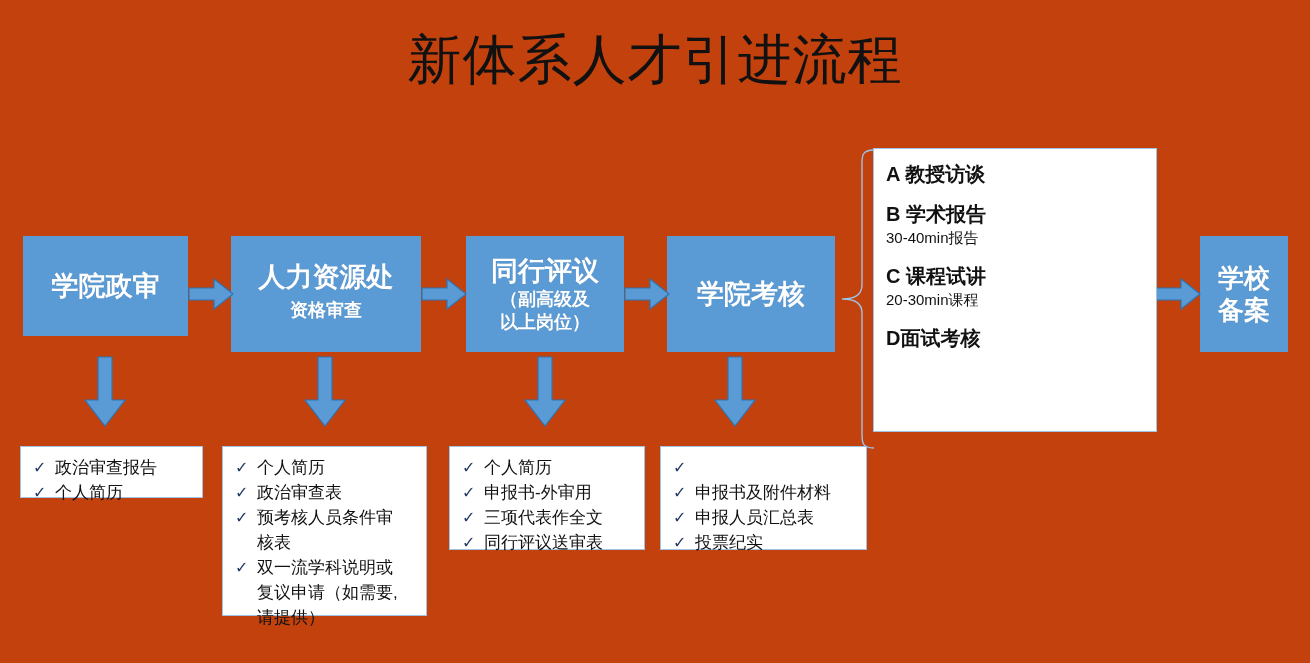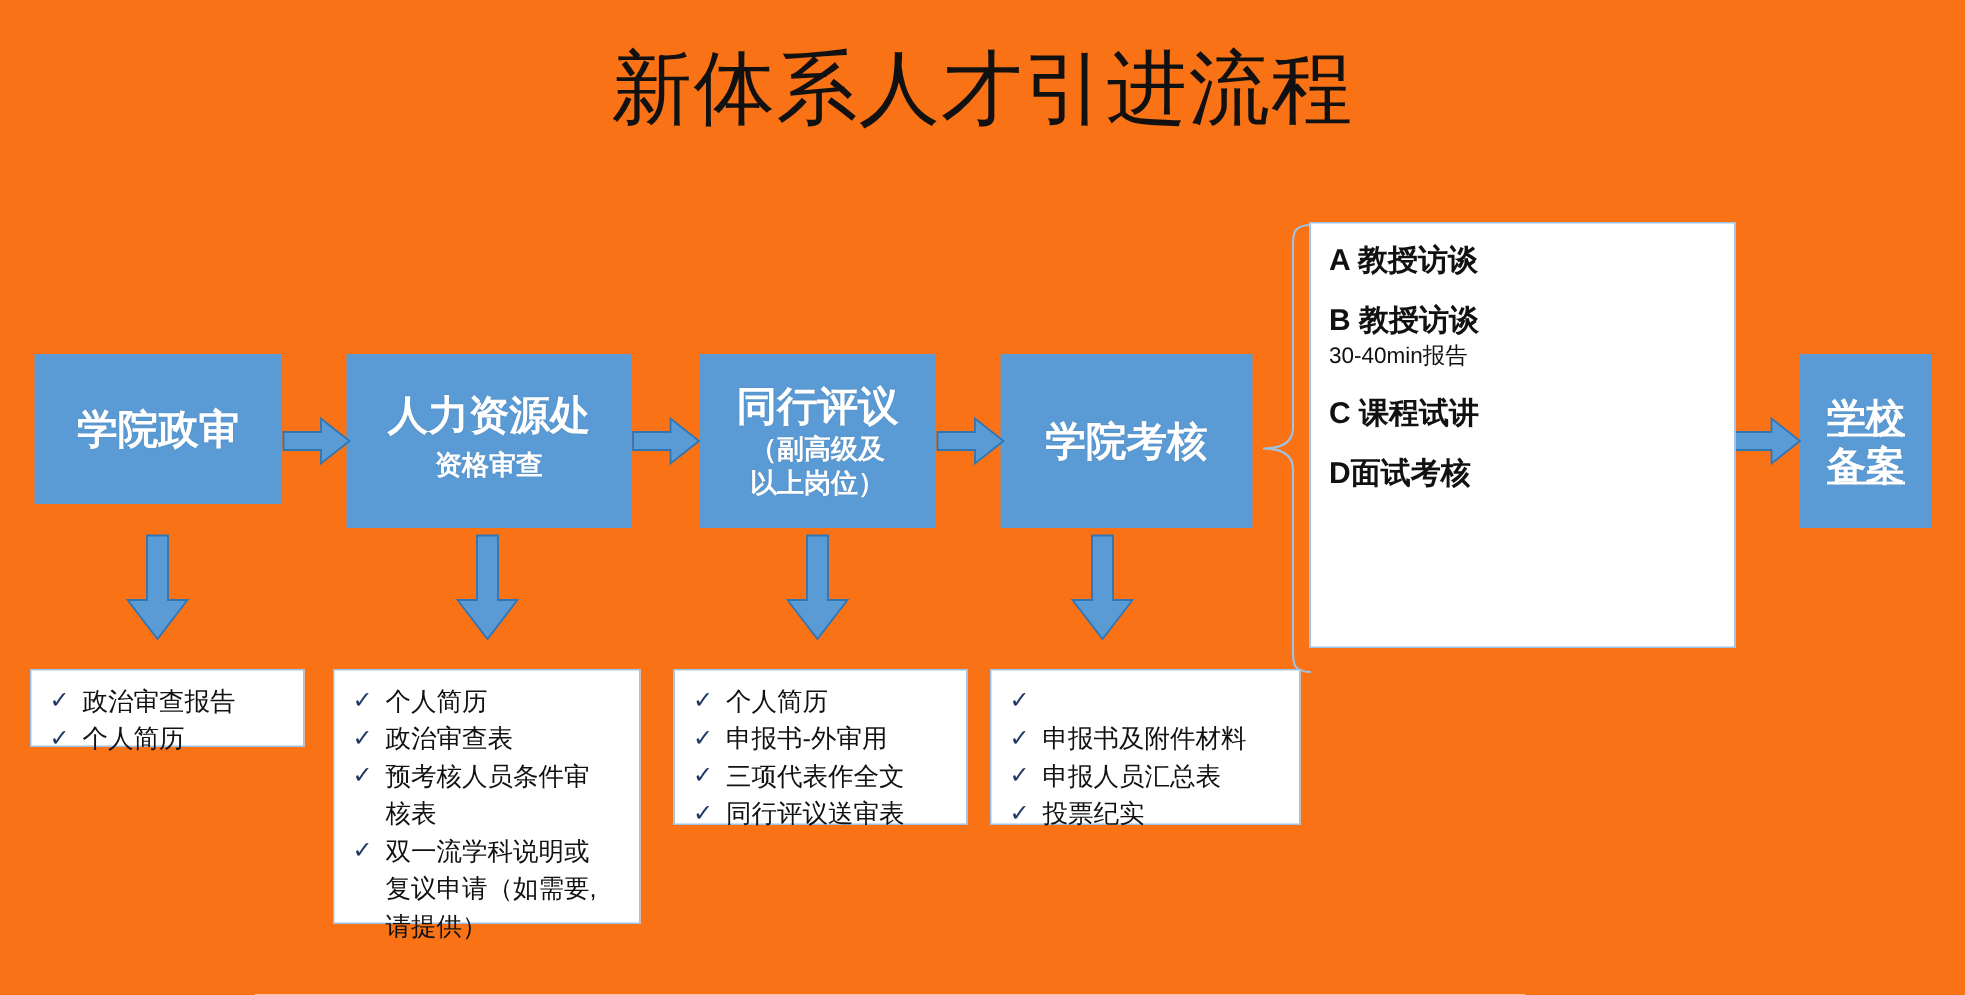--- a/index.html
+++ b/index.html
@@ -7,21 +7,21 @@
     padding: 0;
     background: #ffffff;
   }
   body {
     font-family: "Liberation Sans", "DejaVu Sans", sans-serif;
   }
   #canvas {
     position: relative;
     width: 1310px;
     height: 663px;
-    background: #f97316;
+    background: #c2410c;
     overflow: hidden;
   }
 
   
   .title {
     position: absolute;
     left: 0;
     top: 28px;
     width: 1310px;
     text-align: center;
@@ -43,21 +43,21 @@
     justify-content: center;
     text-align: center;
     font-weight: bold;
     box-sizing: border-box;
     text-shadow: 0 0 1px rgba(0,0,0,0.18);
   }
   .pbox .l1 { font-size: 27px; line-height: 33px; white-space: nowrap; }
   .pbox .l2 { font-size: 18px; line-height: 33px; white-space: nowrap; }
   .pbox .sub { font-size: 18px; line-height: 23px; font-weight: bold; white-space: nowrap; }
 
-  .pbox.narrow .l1 { font-size: 26px; line-height: 32px; text-decoration: underline; }
+  .pbox.narrow .l1 { font-size: 26px; line-height: 32px; }
 
   
   .rarrow {
     position: absolute;
     width: 46px;
     height: 34px;
   }
 
   
   .darrow {
@@ -216,25 +216,26 @@
     <svg viewBox="0 0 36 302" width="36" height="302">
       <path d="M34,2 C22,2 22,8 22,16 L22,137 C22,146 16,151 2,151 C16,151 22,156 22,165 L22,286 C22,294 22,300 34,300" fill="none" stroke="#9DC3E6" stroke-width="1.4"></path>
     </svg>
   </div>
 
   <div class="panel">
     <div class="pitem">
       <div class="head">A  教授访谈</div>
     </div>
     <div class="pitem">
-      <div class="head">B  教授访谈</div>
+      <div class="head">B  学术报告</div>
       <div class="desc">30-40min报告</div>
     </div>
     <div class="pitem">
       <div class="head">C  课程试讲</div>
+      <div class="desc">20-30min课程</div>
     </div>
     <div class="pitem">
       <div class="head">D面试考核</div>
     </div>
   </div>
 
   <div class="clbox" style="left:20px; top:446px; width:183px; height:52px;">
     <div class="cl-item">
       <span class="cl-check">✓</span>
       <span class="cl-text">政治审查报告</span>

